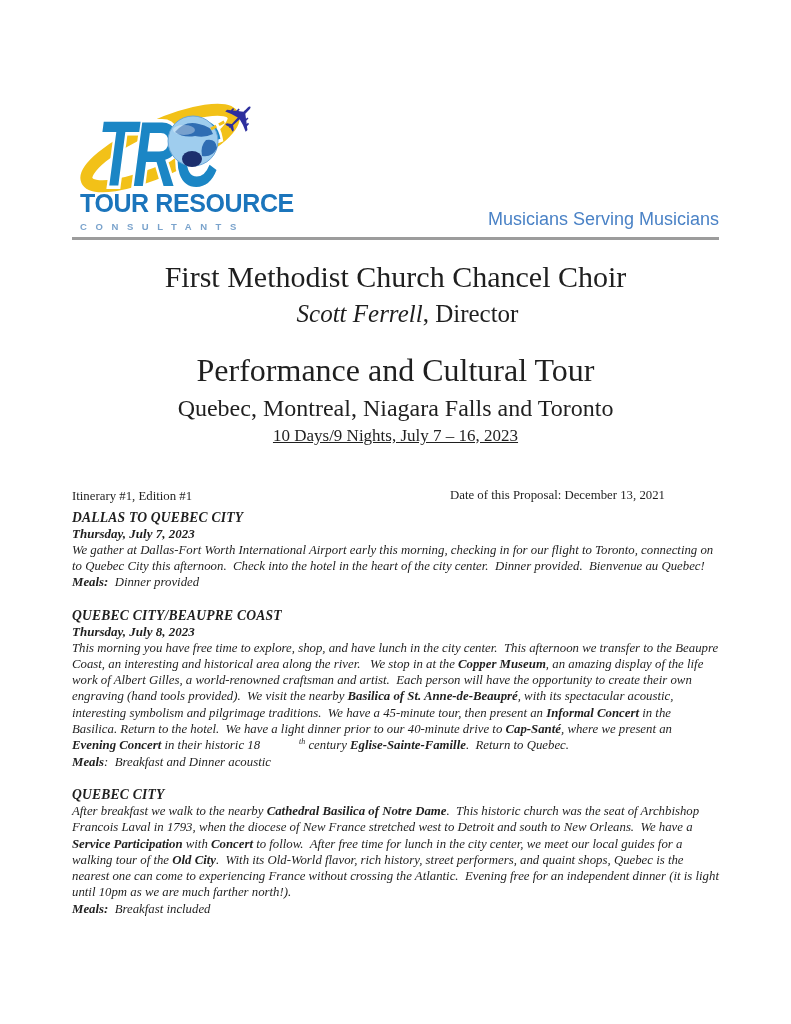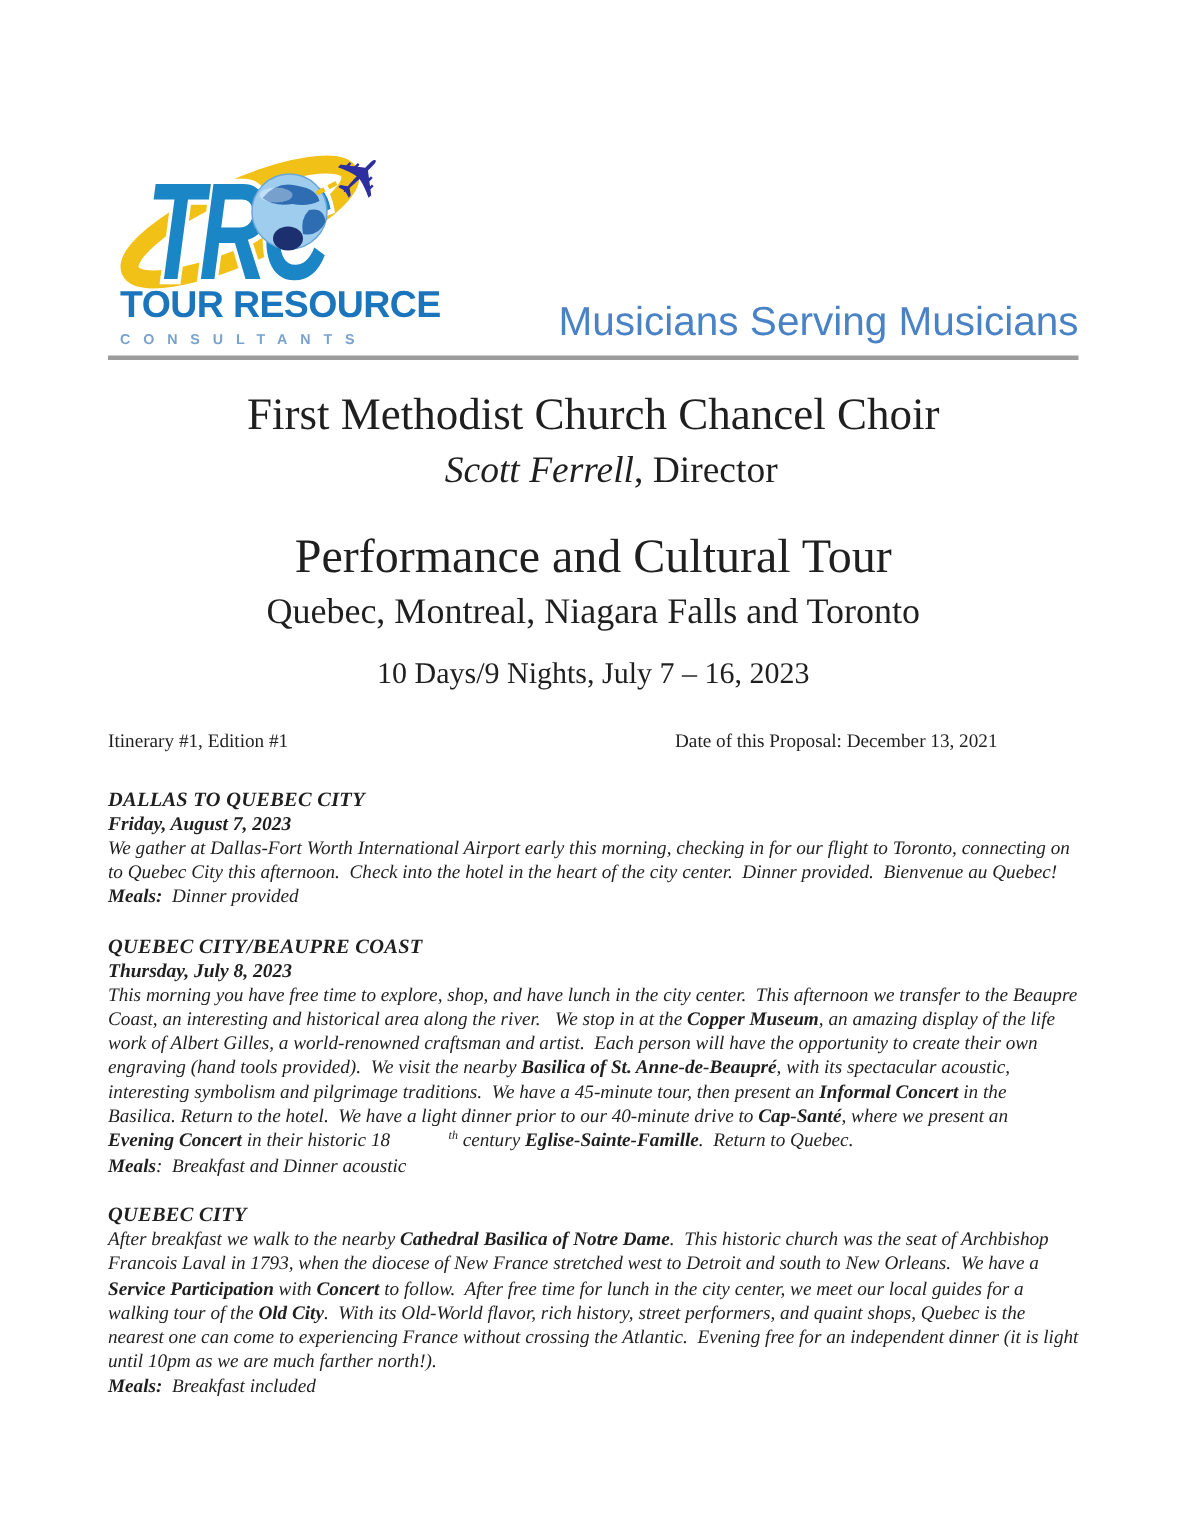--- a/index.html
+++ b/index.html
@@ -32,38 +32,38 @@
     font-size:25px;letter-spacing:-0.4px;color:var(--name-blue);
     margin-top:-4px;white-space:nowrap;
   }
   .logo-subname{
     font-family:"Liberation Sans",sans-serif;font-weight:bold;
     font-size:9.5px;letter-spacing:8.6px;color:var(--consultants-blue);
     margin-top:3px;white-space:nowrap;
   }
   .tagline{
     font-family:"Liberation Sans",sans-serif;
-    font-size:27px;color:var(--tagline-blue);
+    font-size:18px;color:var(--tagline-blue);
     margin-bottom:2px;white-space:nowrap;
   }
   .rule{height:3px;background:var(--rule-gray);margin-top:5px;}
 
   
   .title-block{text-align:center;margin-top:20px;}
   .group-name{font-size:30px;font-weight:normal;line-height:1.15;}
   .director{font-size:25px;margin-top:5px;}
   .director em{font-style:italic;margin-left:24px;}
   .tour-title{font-size:32px;font-weight:normal;margin-top:25px;line-height:1.1;}
   .tour-route{font-size:24px;margin-top:7px;}
-  .tour-dates{font-size:20px;margin-top:16px;}
+  .tour-dates{font-size:17px;margin-top:4px;text-decoration:underline;}
 
   
   .meta-row{position:relative;margin-top:26px;font-size:12.8px;height:17px;}
-  .meta-left{position:absolute;left:0;top:0;}
-  .meta-right{position:absolute;left:378px;top:0;}
+  .meta-left{position:absolute;left:0;top:17px;}
+  .meta-right{position:absolute;left:378px;top:16px;}
 
   
   .sections{margin-top:20px;font-style:italic;}
   .day{margin-bottom:16px;}
   .day-heading{font-size:13.6px;font-weight:bold;letter-spacing:.2px;line-height:17px;}
   .day-date{font-size:13px;font-weight:bold;line-height:16px;}
   .day-body,.day-meals{
     font-size:12.8px;line-height:16.3px;white-space:pre-wrap;
   }
   .b{font-weight:bold;}
@@ -114,21 +114,21 @@
 
   <div class="meta-row">
     <span class="meta-left">Itinerary #1, Edition #1</span>
     <span class="meta-right">Date of this Proposal: December 13, 2021</span>
   </div>
 
   <div class="sections">
 
     <section class="day">
       <div class="day-heading">DALLAS TO QUEBEC CITY</div>
-      <div class="day-date">Friday, August 7, 2023</div>
+      <div class="day-date">Thursday, July 7, 2023</div>
       <p class="day-body"><span>We gather at Dallas-Fort Worth International Airport early this morning, checking in for our flight to Toronto, connecting on to Quebec City this afternoon.  Check into the hotel in the heart of the city center.  Dinner provided.  Bienvenue au Quebec!</span></p>
       <p class="day-meals"><span class="b">Meals:</span><span>  Dinner provided</span></p>
     </section>
 
     <section class="day">
       <div class="day-heading">QUEBEC CITY/BEAUPRE COAST</div>
       <div class="day-date">Thursday, July 8, 2023</div>
       <p class="day-body"><span>This morning you have free time to explore, shop, and have lunch in the city center.  This afternoon we transfer to the Beaupre Coast, an interesting and historical area along the river.   We stop in at the </span><span class="b">Copper Museum</span><span>, an amazing display of the life work of Albert Gilles, a world-renowned craftsman and artist.  Each person will have the opportunity to create their own engraving (hand tools provided).  We visit the nearby </span><span class="b">Basilica of St. Anne-de-Beaupré</span><span>, with its spectacular acoustic, interesting symbolism and pilgrimage traditions.  We have a 45-minute tour, then present an </span><span class="b">Informal Concert</span><span> in the Basilica. Return to the hotel.  We have a light dinner prior to our 40-minute drive to </span><span class="b">Cap-Santé</span><span>, where we present an </span><span class="b">Evening Concert</span><span> in their historic 18</span><sup>th</sup><span> century </span><span class="b">Eglise-Sainte-Famille</span><span>.  Return to Quebec.</span></p>
       <p class="day-meals"><span class="b">Meals</span><span>:  Breakfast and Dinner acoustic</span></p>
     </section>

